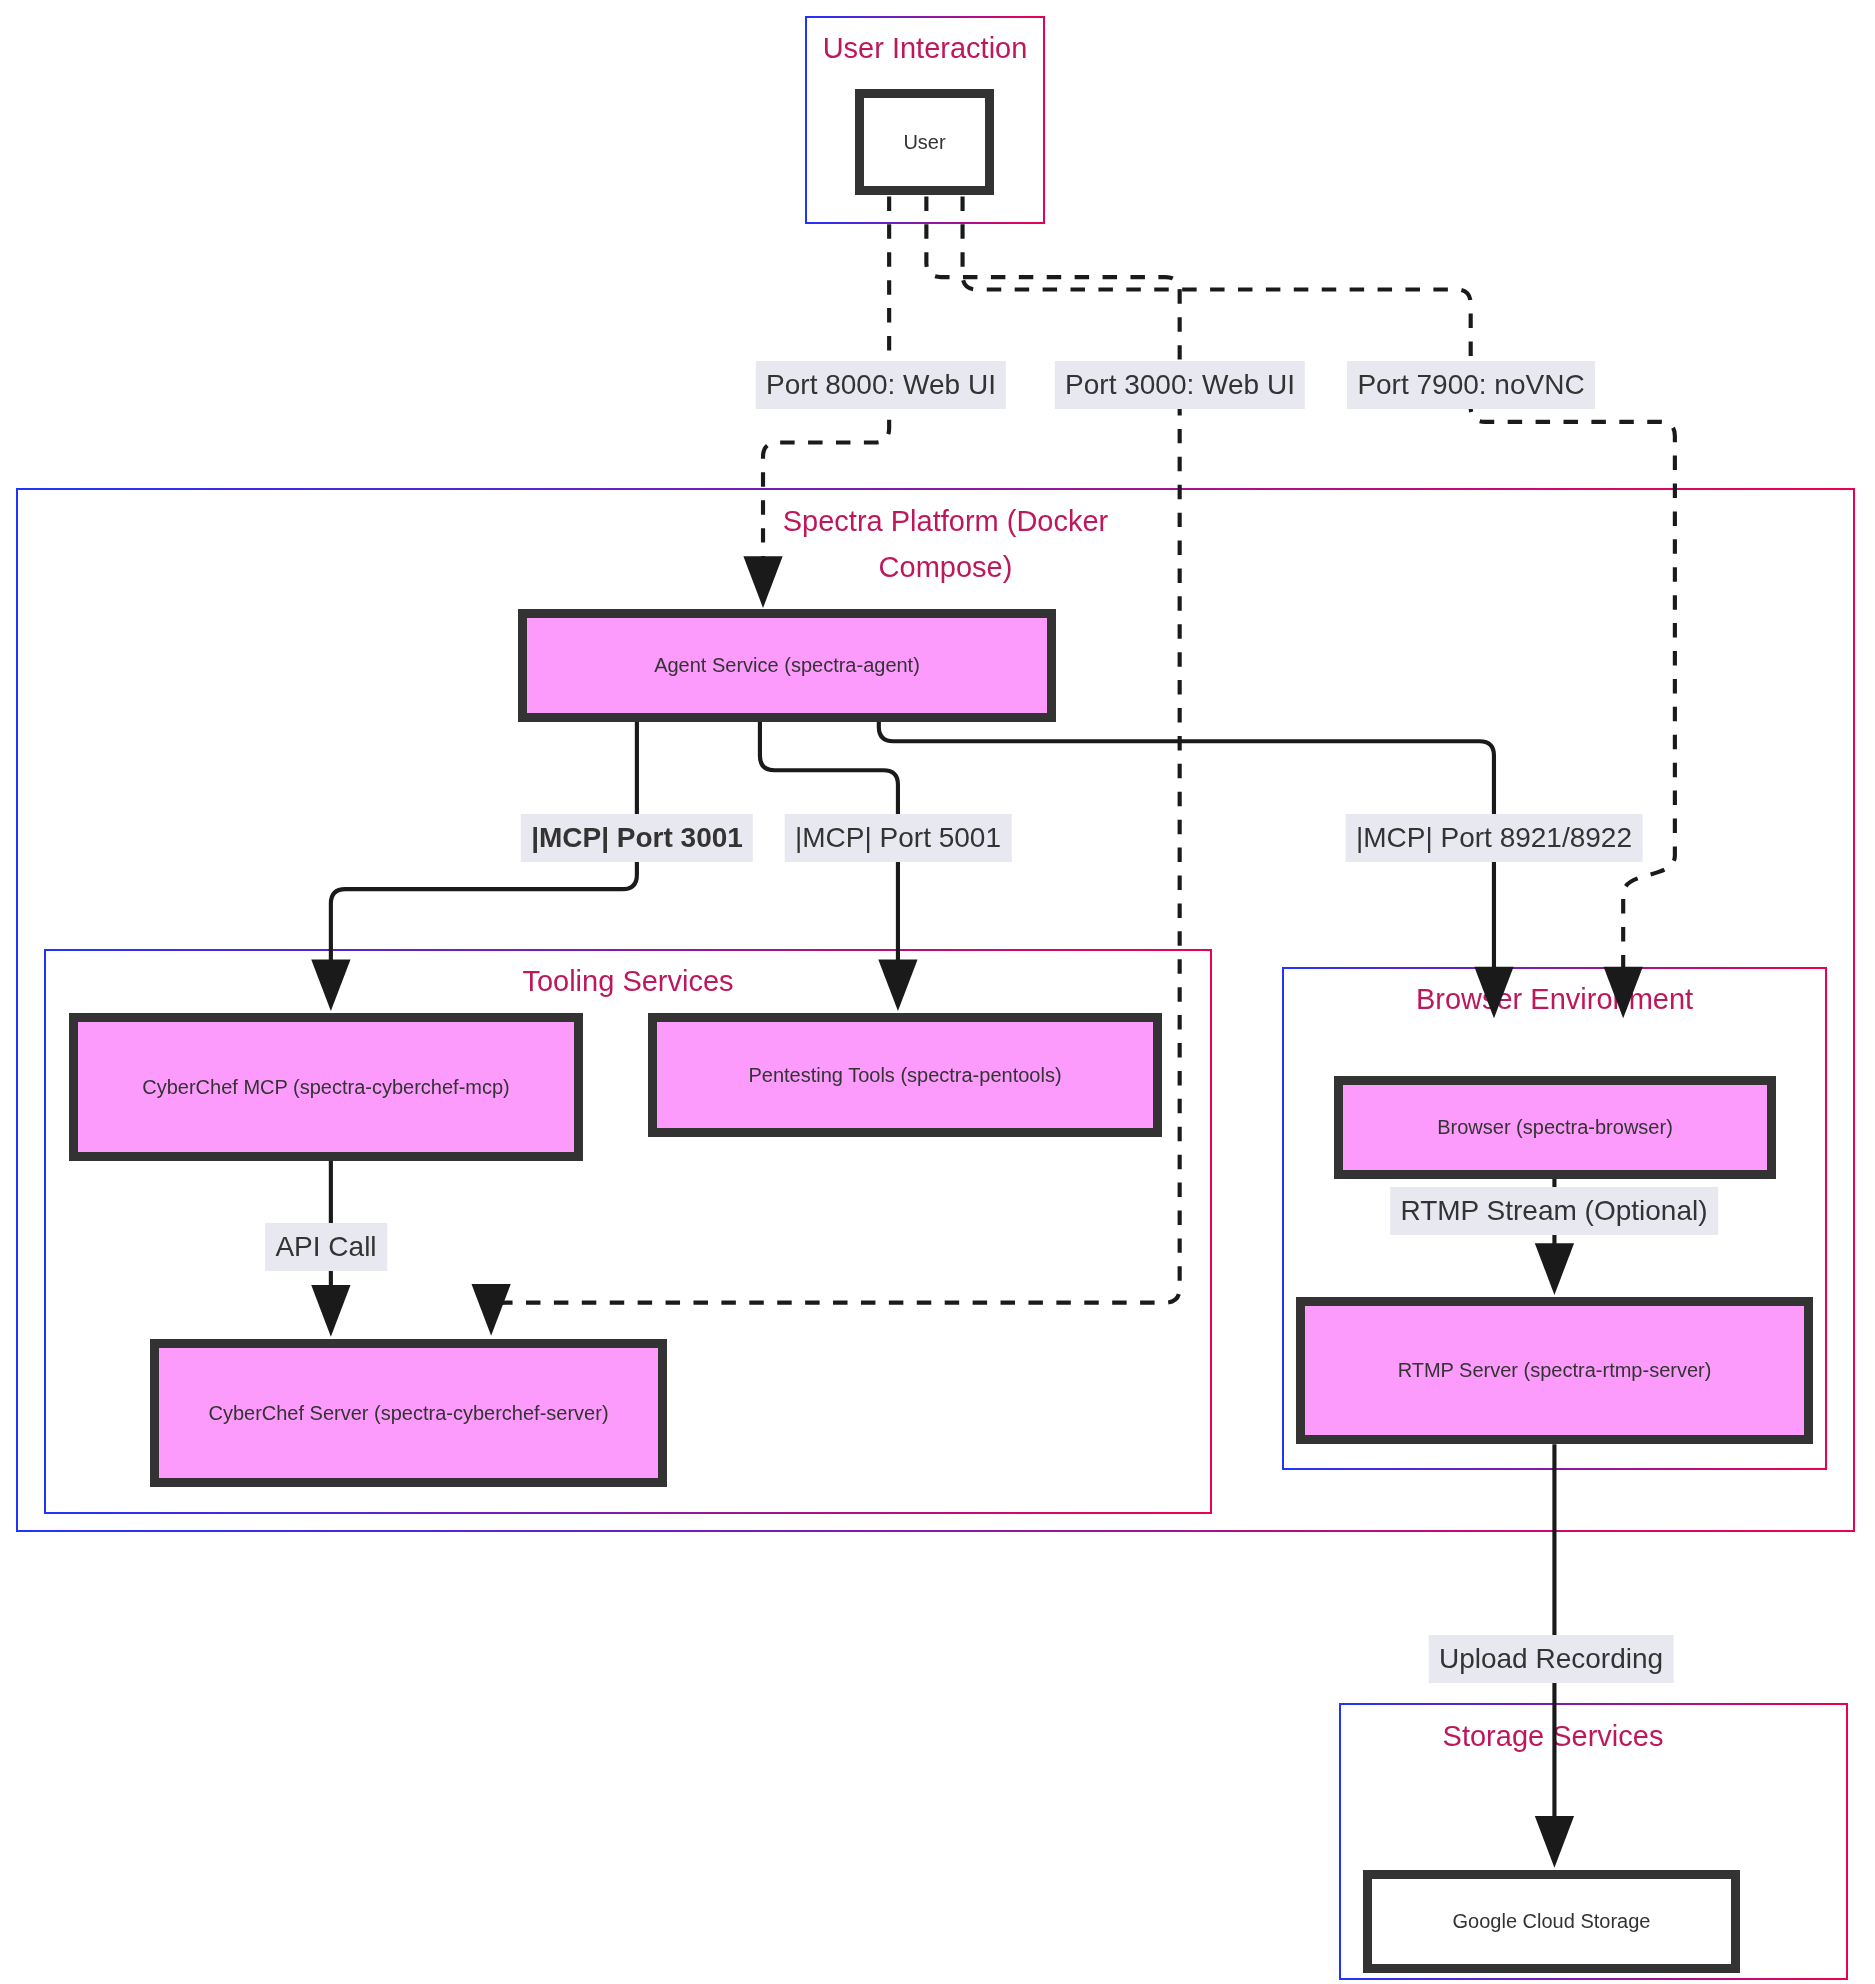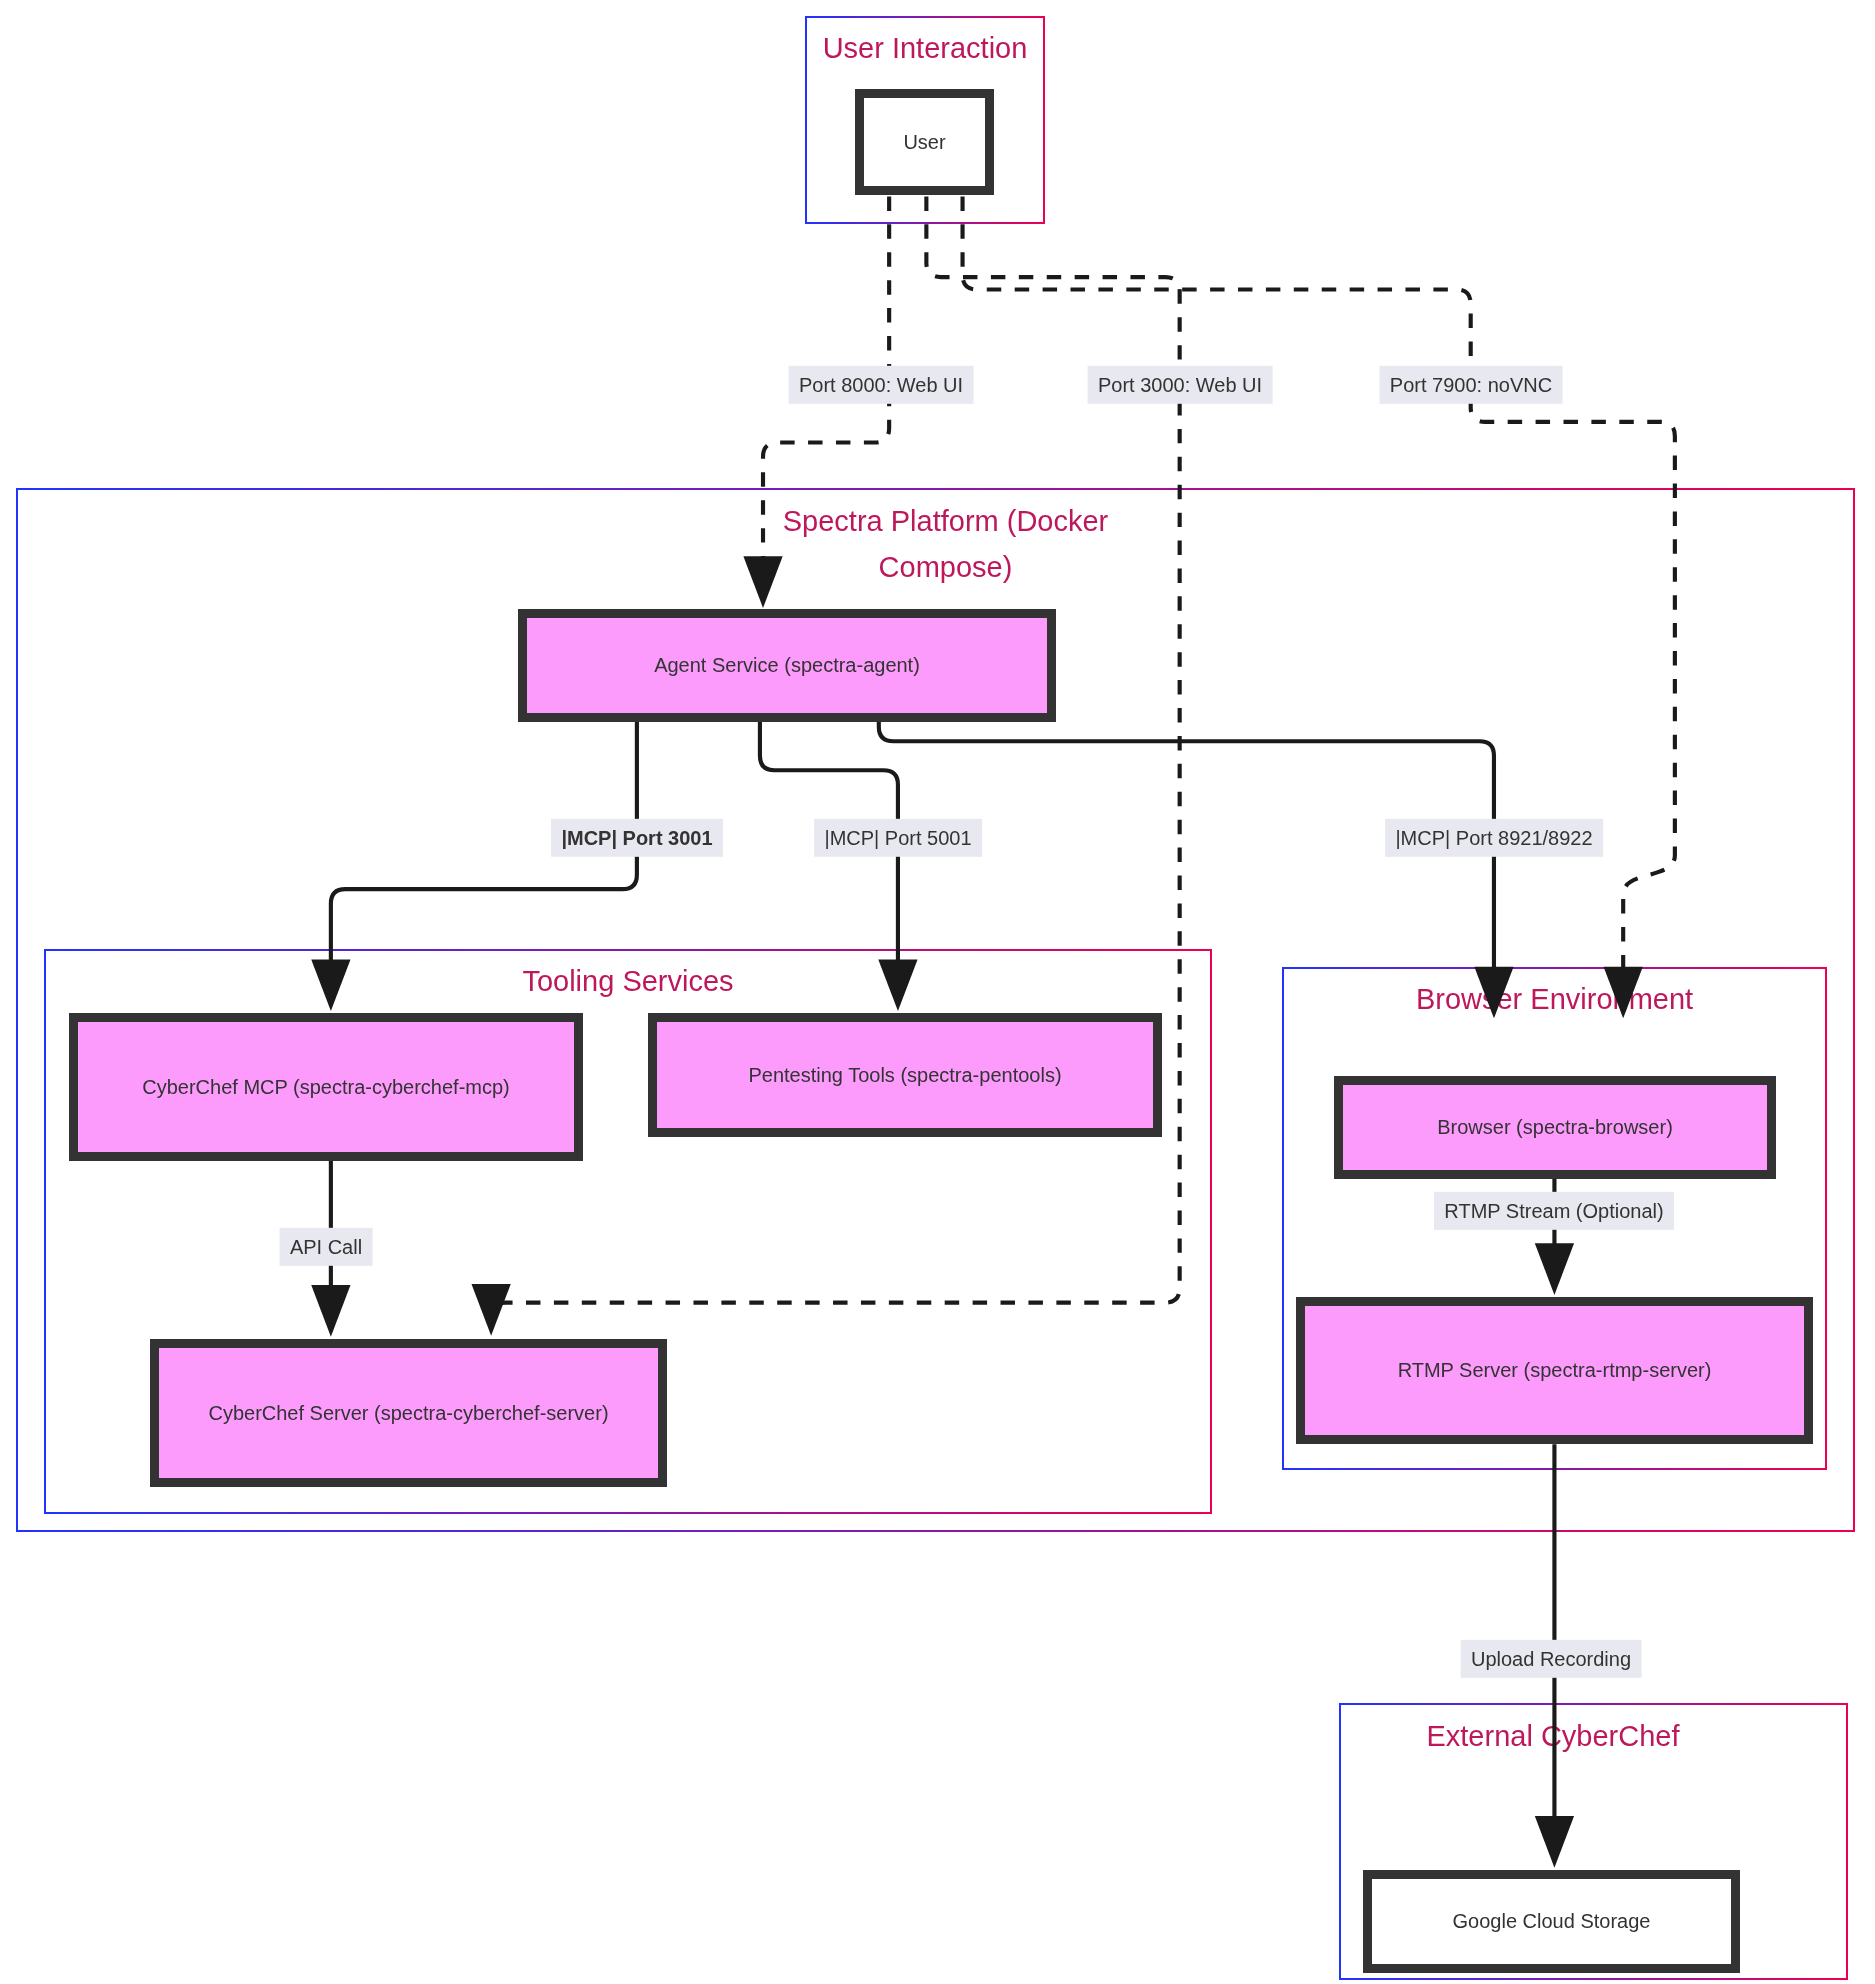--- a/index.html
+++ b/index.html
@@ -31,21 +31,21 @@
   #edges{position:absolute;left:0;top:0;}
   .edge{stroke:#1a1a1a;stroke-width:8;fill:none;}
   .edge.dashed{stroke-dasharray:28 26;}
   .arrowhead{fill:#1a1a1a;stroke:none;}
   
   .edge-label{
     position:absolute;
     transform:translate(-50%,-50%);
     background:#e8e8f0;
     color:#333333;
-    font-size:20px;
+    font-size:28px;
     line-height:1.2;
     padding:7.2px 10.3px;
     white-space:nowrap;
   }
   
   .node{
     position:absolute;
     box-sizing:border-box;
     border:9.3px solid #333333;
     background:#fc9bfc;
@@ -71,21 +71,21 @@
   <div class="cluster" style="left:15.5px;top:488px;width:1839px;height:1044px;"></div>
   <div class="cluster-title" style="left:754px;top:498px;width:383px;">Spectra Platform (Docker Compose)</div>
 
   <div class="cluster" style="left:44px;top:949px;width:1168px;height:565px;"></div>
   <div class="cluster-title" style="left:44px;top:958px;width:1168px;">Tooling Services</div>
 
   <div class="cluster" style="left:1282px;top:967px;width:545px;height:503px;"></div>
   <div class="cluster-title" style="left:1282px;top:976px;width:545px;">Browser Environment</div>
 
   <div class="cluster" style="left:1339px;top:1703px;width:509px;height:277px;"></div>
-  <div class="cluster-title" style="left:1346px;top:1713px;width:414px;">External CyberChef</div>
+  <div class="cluster-title" style="left:1346px;top:1713px;width:414px;">Storage Services</div>
 
   <svg id="edges" width="1876" height="1985" viewBox="0 0 3629 3840">
 
     <path class="edge dashed" d="M1720 380 L1720 828 Q1720 856 1692 856 L1504 856 Q1476 856 1476 884 L1476 1150"></path>
     <polygon class="arrowhead" points="1438,1076 1514,1076 1476,1176"></polygon>
 
     <path class="edge dashed" d="M1792 380 L1792 508 Q1792 536 1820 536 L2254 536 Q2282 536 2282 564 L2282 2492 Q2282 2520 2254 2520 L978 2520 Q950 2520 950 2548 L950 2560"></path>
     <polygon class="arrowhead" points="912,2484 988,2484 950,2584"></polygon>
 
     <path class="edge dashed" d="M1862 380 L1862 532 Q1862 560 1890 560 L2817 560 Q2845 560 2845 588 L2845 788 Q2845 816 2873 816 L3212 816 Q3240 816 3240 844 L3240 1655 C3240 1702 3140 1683 3140 1730 L3140 1945"></path>

